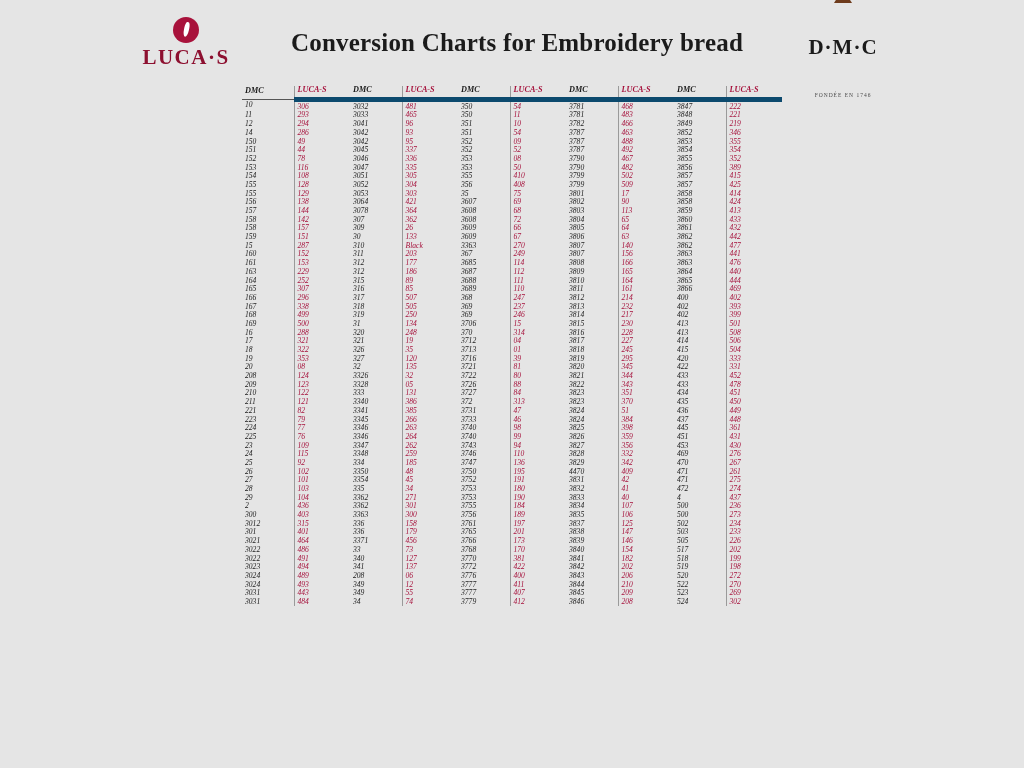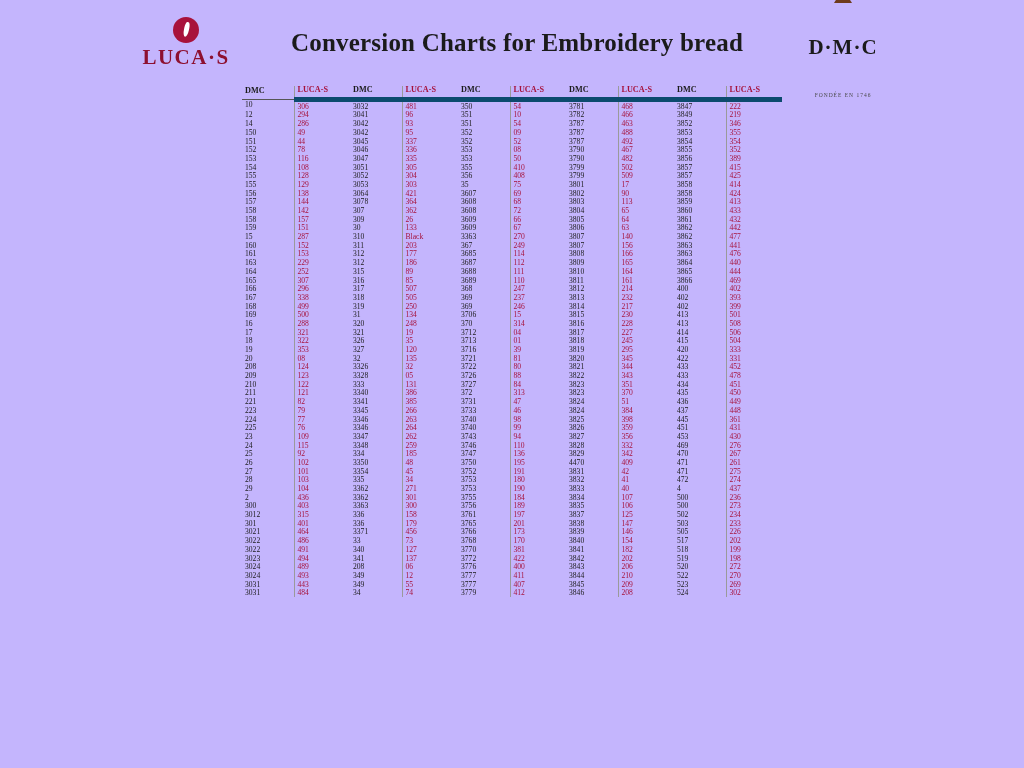--- a/index.html
+++ b/index.html
@@ -11,21 +11,21 @@
     width: 1024px;
     height: 768px;
     font-family: "Liberation Serif", serif;
     color: #222;
     overflow: hidden;
   }
   .page {
     position: relative;
     width: 1024px;
     height: 768px;
-    background: #c4b5fd;
+    background: #e5e5e5;
   }
 
   
   .header {
     display: flex;
     align-items: center;
     justify-content: center;
     gap: 40px;
     padding-top: 14px;
     height: 58px;
@@ -99,20 +99,21 @@
     letter-spacing: 1px;
     color: #4a4a4a;
     margin-top: 1px;
   }
 
   
   .table-wrap {
     margin: 14px auto 0 auto;
     width: 540px;
     padding-left: 0;
+    font-style: italic;
   }
   table.conv {
     border-collapse: collapse;
     font-family: "Liberation Serif", serif;
     font-size: 7.6px;
     line-height: 1.0;
     table-layout: fixed;
     width: 540px;
   }
   table.conv th {
@@ -197,20 +198,32 @@
             <td class="dmc">3032</td>
             <td class="lucas sep">481</td>
             <td class="dmc">350</td>
             <td class="lucas sep">54</td>
             <td class="dmc">3781</td>
             <td class="lucas sep">468</td>
             <td class="dmc">3847</td>
             <td class="lucas sep">222</td>
           </tr>
           <tr>
+            <td class="dmc">11</td>
+            <td class="lucas sep">293</td>
+            <td class="dmc">3033</td>
+            <td class="lucas sep">465</td>
+            <td class="dmc">350</td>
+            <td class="lucas sep">11</td>
+            <td class="dmc">3781</td>
+            <td class="lucas sep">483</td>
+            <td class="dmc">3848</td>
+            <td class="lucas sep">221</td>
+          </tr>
+          <tr>
             <td class="dmc">12</td>
             <td class="lucas sep">294</td>
             <td class="dmc">3041</td>
             <td class="lucas sep">96</td>
             <td class="dmc">351</td>
             <td class="lucas sep">10</td>
             <td class="dmc">3782</td>
             <td class="lucas sep">466</td>
             <td class="dmc">3849</td>
             <td class="lucas sep">219</td>

